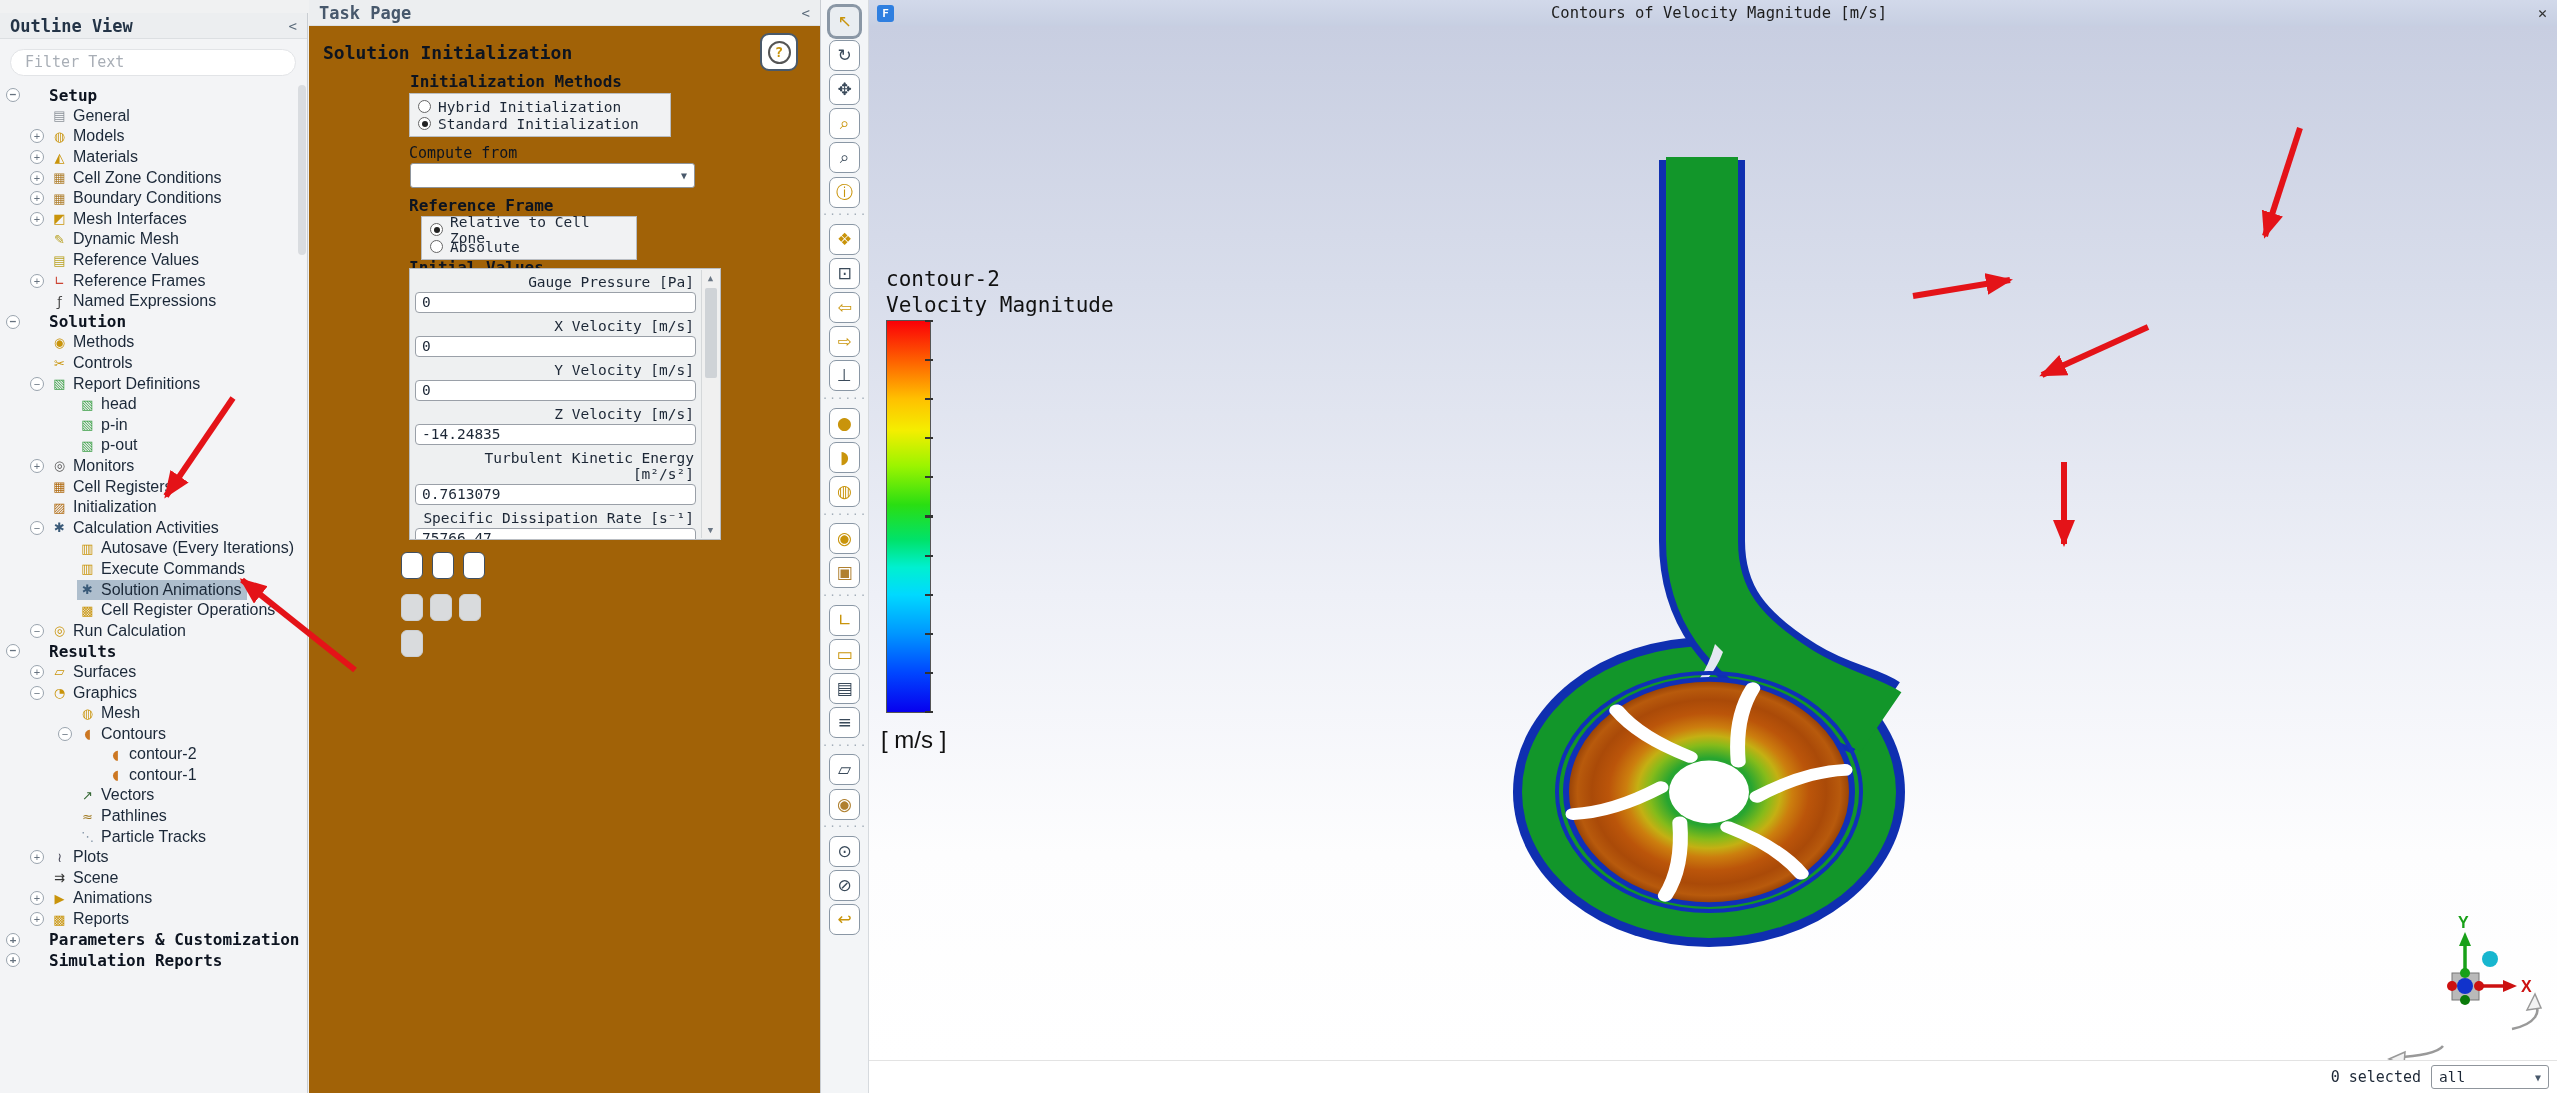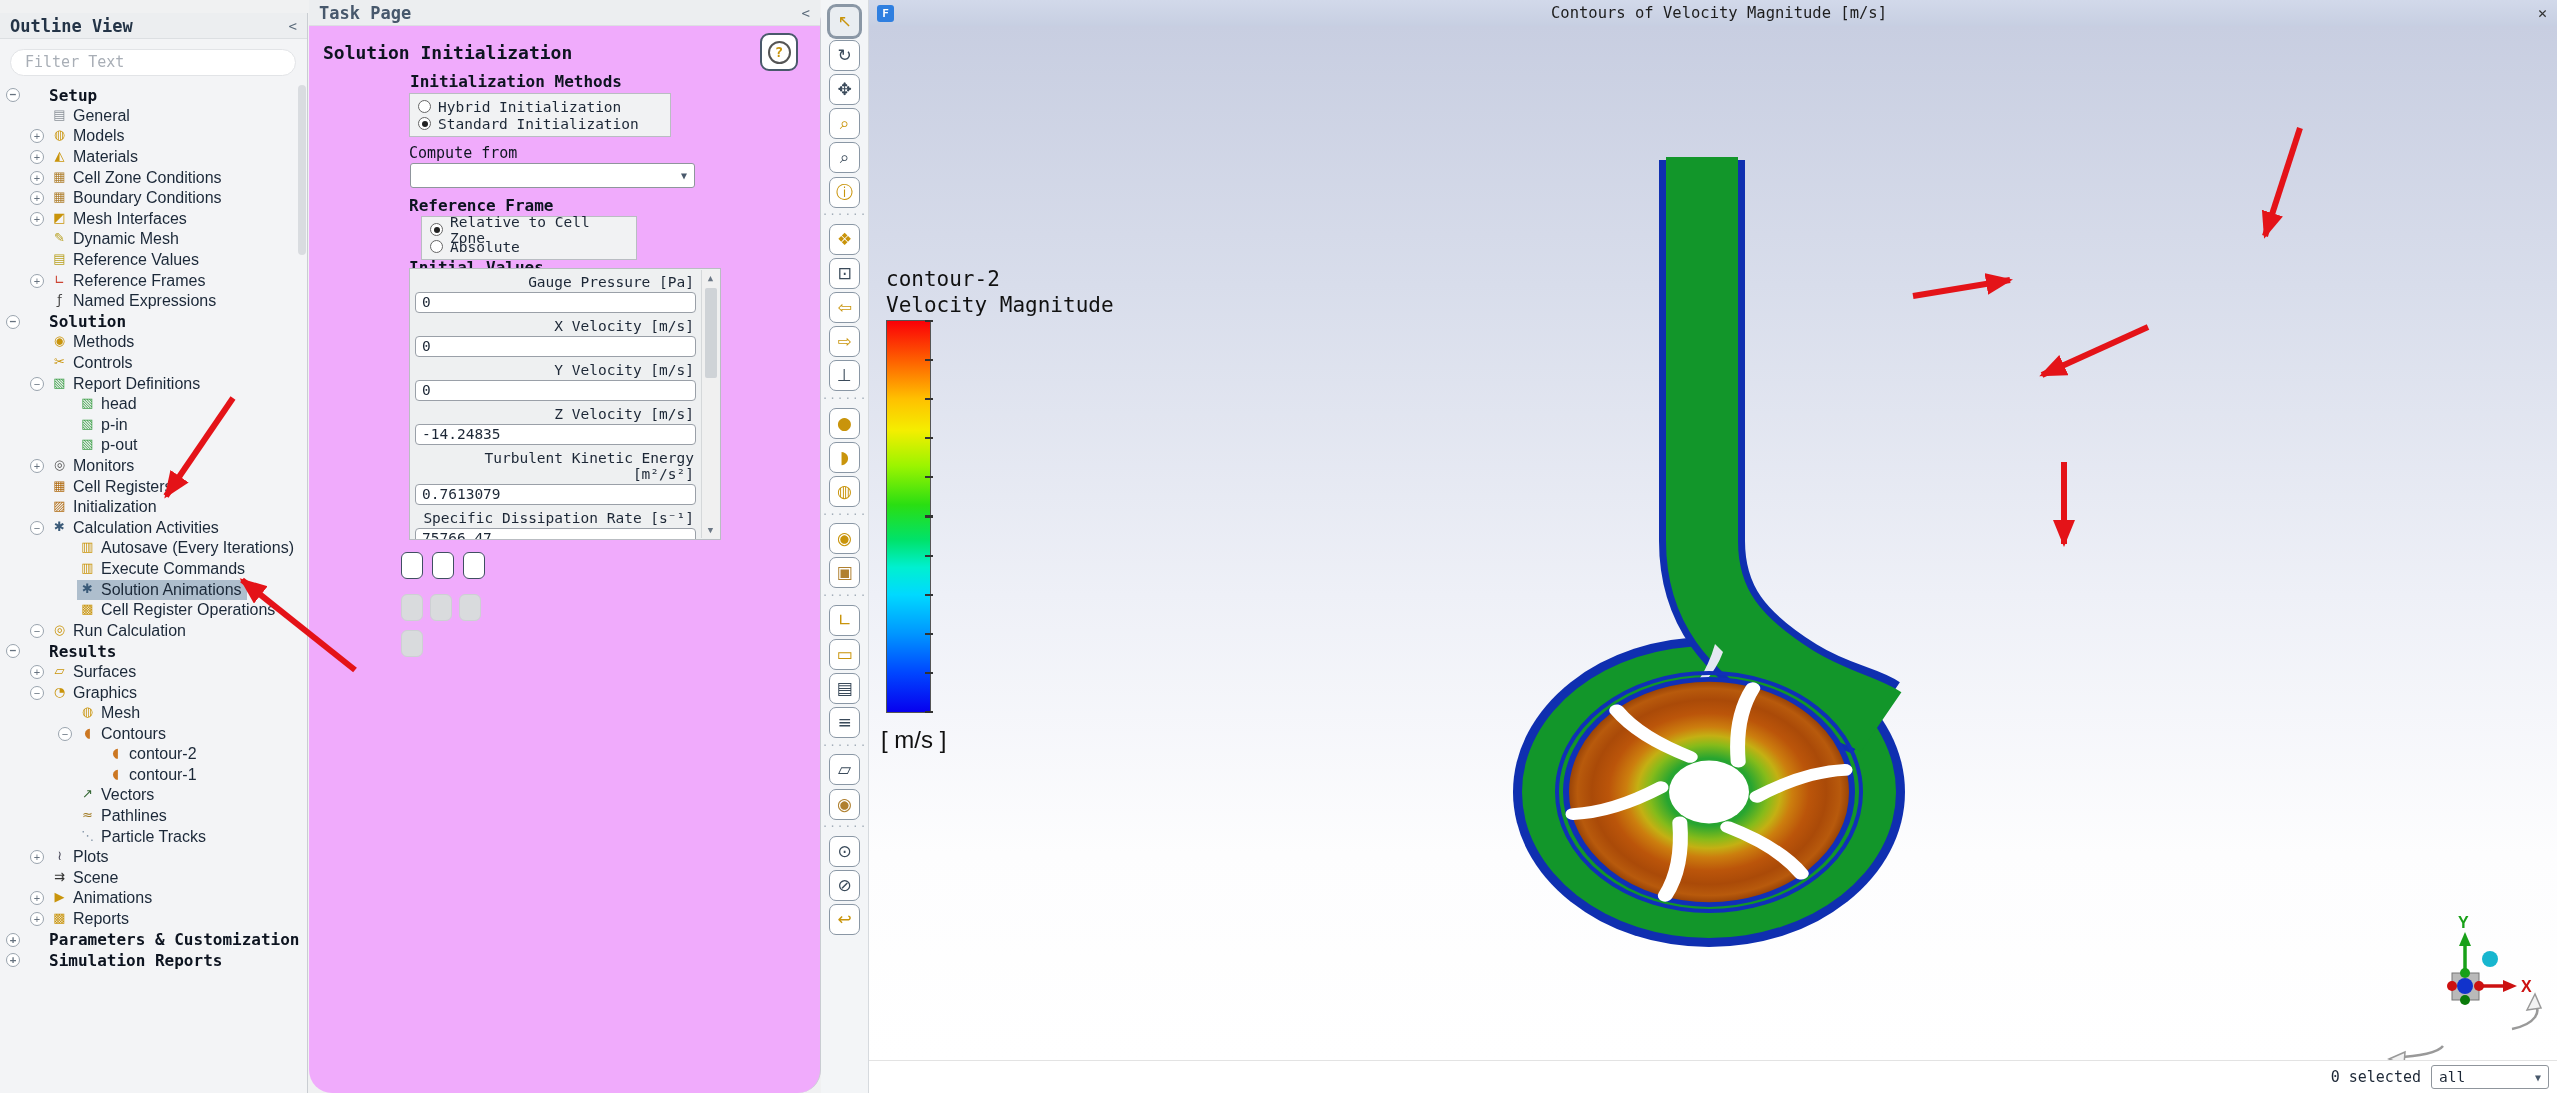--- a/index.html
+++ b/index.html
@@ -20,29 +20,29 @@
             border:1px solid #e2e4e7; border-radius:14px; color:#a8aeb6; font-size:15px;
             line-height:25px; padding:0 14px; }
   .tree { position:absolute; left:0; top:72px; width:296px; }
   .trow { height:20.6px; display:flex; align-items:center; font-size:16px; white-space:nowrap;
           font-family:"Liberation Sans","DejaVu Sans",sans-serif; color:#1b2838; }
   .trow.root { font-family:"DejaVu Sans Mono",monospace; font-weight:bold; color:#0d1420; }
   .exp { width:14px; height:14px; flex:none; border:1px solid #9aa4ae; border-radius:50%;
          background:#fff; color:#66727f; font-size:11px; line-height:12px; text-align:center;
          margin-right:5px; }
   .exp:empty { visibility:hidden; }
-  .hl { display:flex; gap:5px; padding:1px 5px 1px 2px; }
+  .hl { display:flex; align-items:center; gap:5px; padding:1px 5px 1px 2px; }
   .trow.sel .hl { background:#aebecd; }
   .ticon { width:17px; flex:none; text-align:center; font-family:"DejaVu Sans",sans-serif; font-size:13px; }
   .tscroll { position:absolute; right:1px; top:72px; width:8px; height:880px; }
   .tscroll .thumb { width:8px; height:170px; background:#d9dce0; border-radius:4px; }
 
   
   #taskpanel { position:absolute; left:309px; top:0; width:512px; height:1093px;
-               background:#f0abfc; border-right:1px solid #c9cdd2;border-radius:23px; }
+               background:#a16207; border-right:1px solid #c9cdd2; }
   #taskpanel .phead { color:#47586c; }
   .tp-heading { position:absolute; left:14px; top:42px; font-size:18px; font-weight:bold; color:#0d1420;}
   .help-btn { position:absolute; right:22px; top:33px; width:38px; height:38px; background:#fff;
               border:2px solid #49596b; border-radius:9px; display:flex; align-items:center; justify-content:center;}
   .help-circle { width:23px; height:23px; border:2px solid #555; border-radius:50%; color:#c9940b;
                  font-weight:bold; font-size:14px; line-height:19px; text-align:center; }
   .seclabel { position:absolute; font-size:16px; font-weight:bold; color:#0d1420; }
   .groupbox { position:absolute; background:#f1f2f3; border:1px solid #b9bdc2; padding:4px 8px; }
   .radio-row { display:flex; align-items:center; gap:7px; height:17px; font-size:14.5px; }
   .rdot { width:13px; height:13px; flex:none; border:1.5px solid #666; border-radius:50%;

